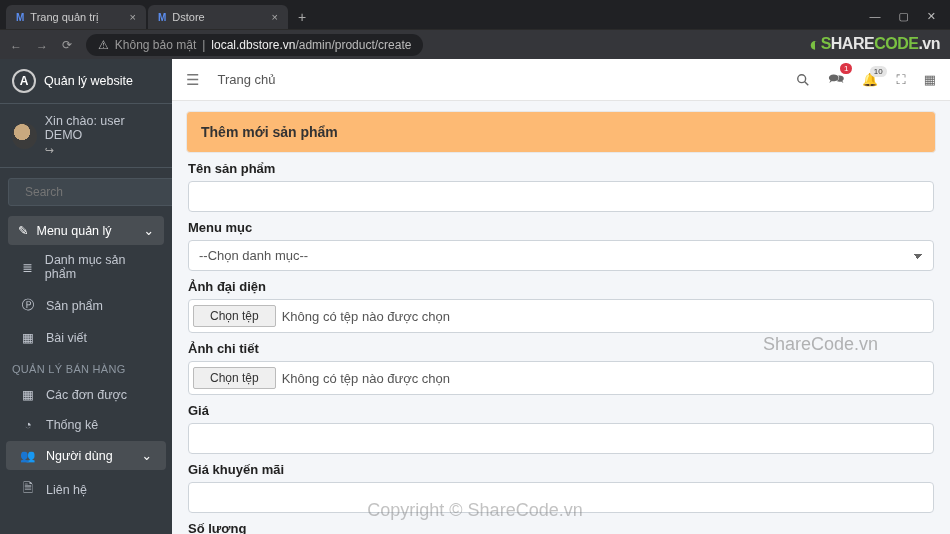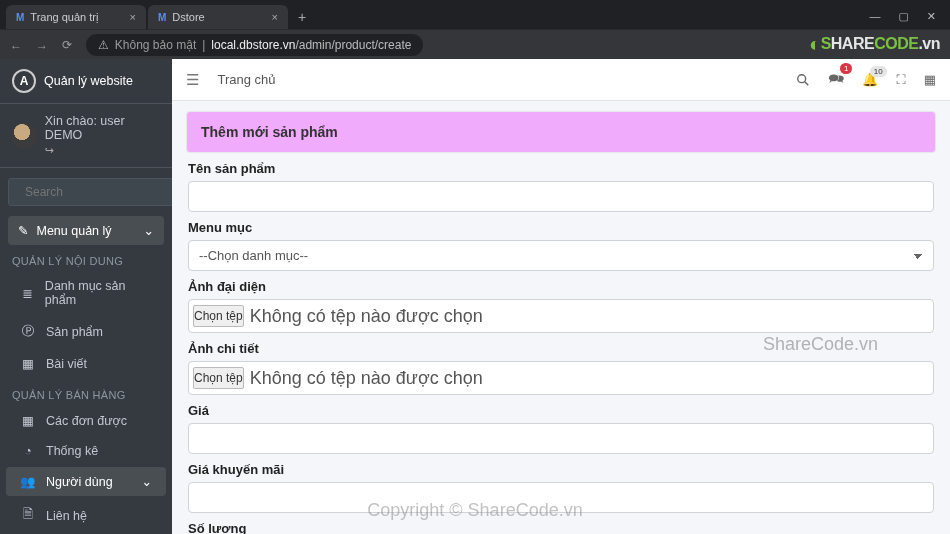--- a/index.html
+++ b/index.html
@@ -50,28 +50,28 @@
 .topbar { height: 42px; background: #fff; border-bottom: 1px solid #e4e4e4; display: flex; align-items: center; padding: 0 14px; gap: 18px; }
 .hamburger { color: #777; font-size: 15px; }
 .tb-title { color: #555; font-size: 13px; }
 .tb-right { margin-left: auto; display: flex; align-items: center; gap: 18px; }
 .tb-ic { color: #666; position: relative; font-size: 13px; }
 .badge { position: absolute; top: -6px; right: -8px; font-size: 8px; border-radius: 8px; padding: 1px 4px; color: #fff; }
 .badge.red { background: #dc3545; }
 .badge.yel { background: #e5e5e5; color: #333; }
 
 .content { padding: 0 14px 10px; overflow-y: auto; flex: 1; }
-.card-head { background: #f0abfc; border: 1px solid #e8e8e8; border-radius: 4px; padding: 12px 14px; margin: 10px 0 8px; font-weight: 600; font-size: 14px; color: #333; }
+.card-head { background: #fdba74; border: 1px solid #e8e8e8; border-radius: 4px; padding: 12px 14px; margin: 10px 0 8px; font-weight: 600; font-size: 14px; color: #333; }
 .form-body { padding: 0 2px; }
 .fg-label { font-weight: 600; font-size: 13px; color: #222; margin: 8px 0 5px; }
 .fc, .fc-select { width: 100%; background: #fff; border: 1px solid #ced4da; border-radius: 4px; height: 31px; font-size: 13px; padding: 0 10px; outline: none; }
 .fc-select { appearance: none; color: #555; padding-right: 24px; background-image: linear-gradient(45deg, transparent 50%, #666 50%), linear-gradient(135deg, #666 50%, transparent 50%); background-position: calc(100% - 15px) 13px, calc(100% - 10px) 13px; background-size: 5px 5px; background-repeat: no-repeat; }
 .file-wrap { border: 1px solid #ced4da; border-radius: 4px; height: 34px; display: flex; align-items: center; padding: 3px 4px; gap: 6px; background: #fff; }
-.file-btn { background: #efefef; border: 1px solid #bbb; border-radius: 2px; padding: 3px 0; font-size: 12px; color: #333; }
-.file-txt { color: #555; font-size: 18px; }
+.file-btn { background: #efefef; border: 1px solid #bbb; border-radius: 2px; padding: 3px 16px; font-size: 12px; color: #333; }
+.file-txt { color: #555; font-size: 13px; }
 
 
 .wm1 { position: absolute; right: 72px; top: 334px; color: rgba(120,120,120,.55); font-size: 18px; font-weight: 500; pointer-events: none; }
 .wm2 { position: absolute; left: 50%; top: 500px; transform: translateX(-50%); color: rgba(120,120,120,.45); font-size: 18px; font-weight: 500; pointer-events: none; }
 
 svg { display: block; }
 </style>
 </head>
 <body>
 
@@ -126,21 +126,20 @@
     <div class="searchbox">
       <input placeholder="Search" style="">
 
     </div>
     <div class="menu-root">
       <span>✎</span>
       <span>Menu quản lý</span>
       <span class="chev">⌄</span>
     </div>
 
-    <div class="section-h">QUẢN LÝ NỘI DUNG</div>
     <div class="nav-item">
         <span class="nv-icon">≣</span>
         <span>Danh mục sản phẩm</span>
       </div>
     <div class="nav-item">
         <span class="nv-icon">Ⓟ</span>
         <span>Sản phẩm</span>
       </div>
     <div class="nav-item">
         <span class="nv-icon">▦</span>

